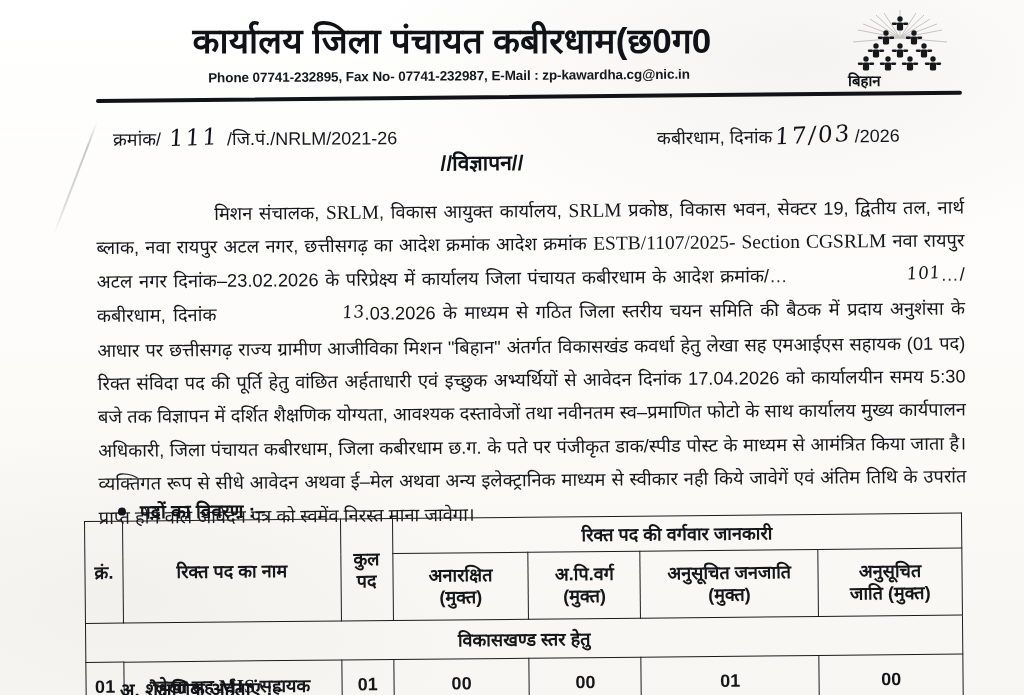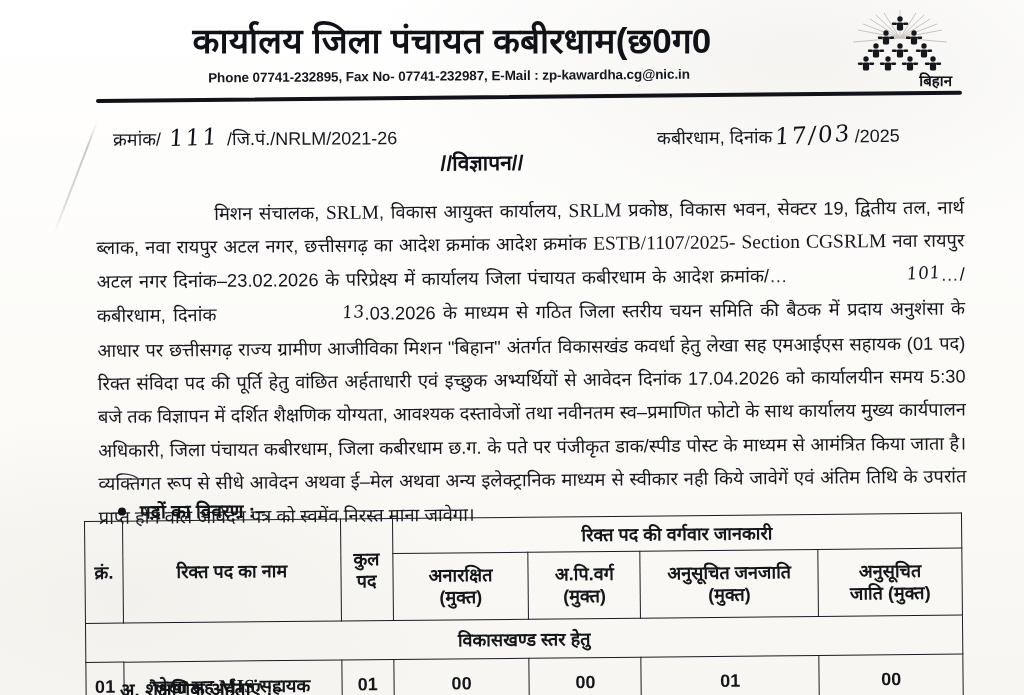--- a/index.html
+++ b/index.html
@@ -94,21 +94,21 @@
     position: absolute;
     left: 848px; top: 8px;
     width: 104px;
     height: 84px;
   }
   .logo svg { display:block; }
   .logo-caption {
     position: absolute;
     left: 0; top: 62px;
     width: 104px;
-    text-align: right;
+    text-align: left;
     font-family: "Liberation Sans", "DejaVu Sans", sans-serif;
     font-size: 15px;
     font-weight: 700;
     color: #101217;
   }
 
   
   .ref-left {
     position: absolute;
     left: 113px; top: 124px;
@@ -365,21 +365,21 @@
     <div class="logo-caption">बिहान</div>
   </div>
 
   <div class="ref-left">
     <span>क्रमांक/</span>
     <span class="hand">111</span>
     <span>/जि.पं./NRLM/2021-26</span>
   </div>
 
   <div class="ref-right">
-    <span>कबीरधाम, दिनांक</span><span class="hand">17/03</span><span>/2025</span>
+    <span>कबीरधाम, दिनांक</span><span class="hand">17/03</span><span>/2026</span>
   </div>
 
   <div class="doc-heading">//विज्ञापन//</div>
 
   <div class="body-para">
     <span>मिशन संचालक, </span><span class="latin">SRLM</span><span>, विकास आयुक्त कार्यालय, </span><span class="latin">SRLM</span><span> प्रकोष्ठ, विकास भवन, सेक्टर 19, द्वितीय तल, नार्थ ब्लाक, नवा रायपुर अटल नगर, छत्तीसगढ़ का आदेश क्रमांक आदेश क्रमांक </span><span class="latin">ESTB/1107/2025- Section CGSRLM</span><span> नवा रायपुर अटल नगर दिनांक–23.02.2026 के परिप्रेक्ष्य में कार्यालय जिला पंचायत कबीरधाम के आदेश क्रमांक/</span><span class="dots">…</span><span class="hand-inline">101</span><span class="dots">…</span><span>/कबीरधाम, दिनांक </span><span class="hand-inline">13</span><span>.03.2026 के माध्यम से गठित जिला स्तरीय चयन समिति की बैठक में प्रदाय अनुशंसा के आधार पर छत्तीसगढ़ राज्य ग्रामीण आजीविका मिशन "बिहान" अंतर्गत विकासखंड कवर्धा हेतु लेखा सह एमआईएस सहायक (01 पद) रिक्त संविदा पद की पूर्ति हेतु वांछित अर्हताधारी एवं इच्छुक अभ्यर्थियों से आवेदन दिनांक 17.04.2026 को कार्यालयीन समय 5:30 बजे तक विज्ञापन में दर्शित शैक्षणिक योग्यता, आवश्यक दस्तावेजों तथा नवीनतम स्व–प्रमाणित फोटो के साथ कार्यालय मुख्य कार्यपालन अधिकारी, जिला पंचायत कबीरधाम, जिला कबीरधाम छ.ग. के पते पर पंजीकृत डाक/स्पीड पोस्ट के माध्यम से आमंत्रित किया जाता है। व्यक्तिगत रूप से सीधे आवेदन अथवा ई–मेल अथवा अन्य इलेक्ट्रानिक माध्यम से स्वीकार नही किये जावेगें एवं अंतिम तिथि के उपरांत प्राप्त होने वाले आवेदन पत्र को स्वमेंव निरस्त माना जावेगा।</span>
   </div>
 
   <div class="bullet-line">
     <span class="bullet-dot"></span><span>पदों का विवरण :–</span>

